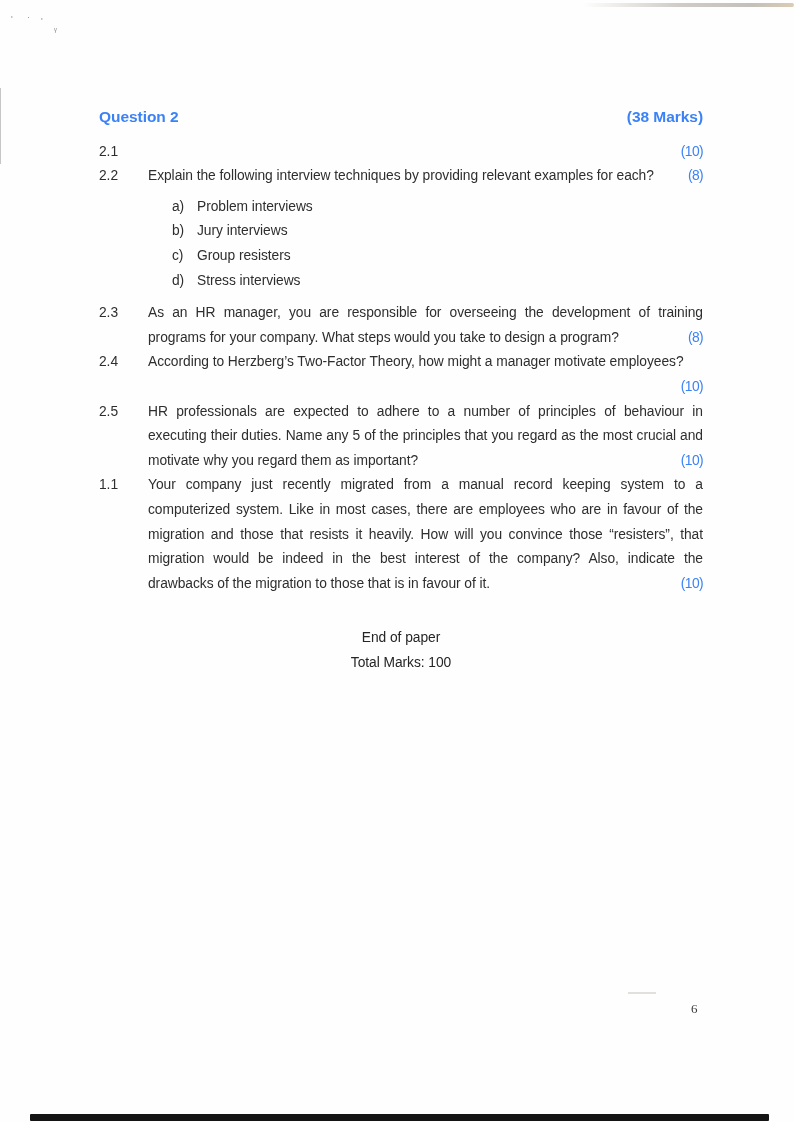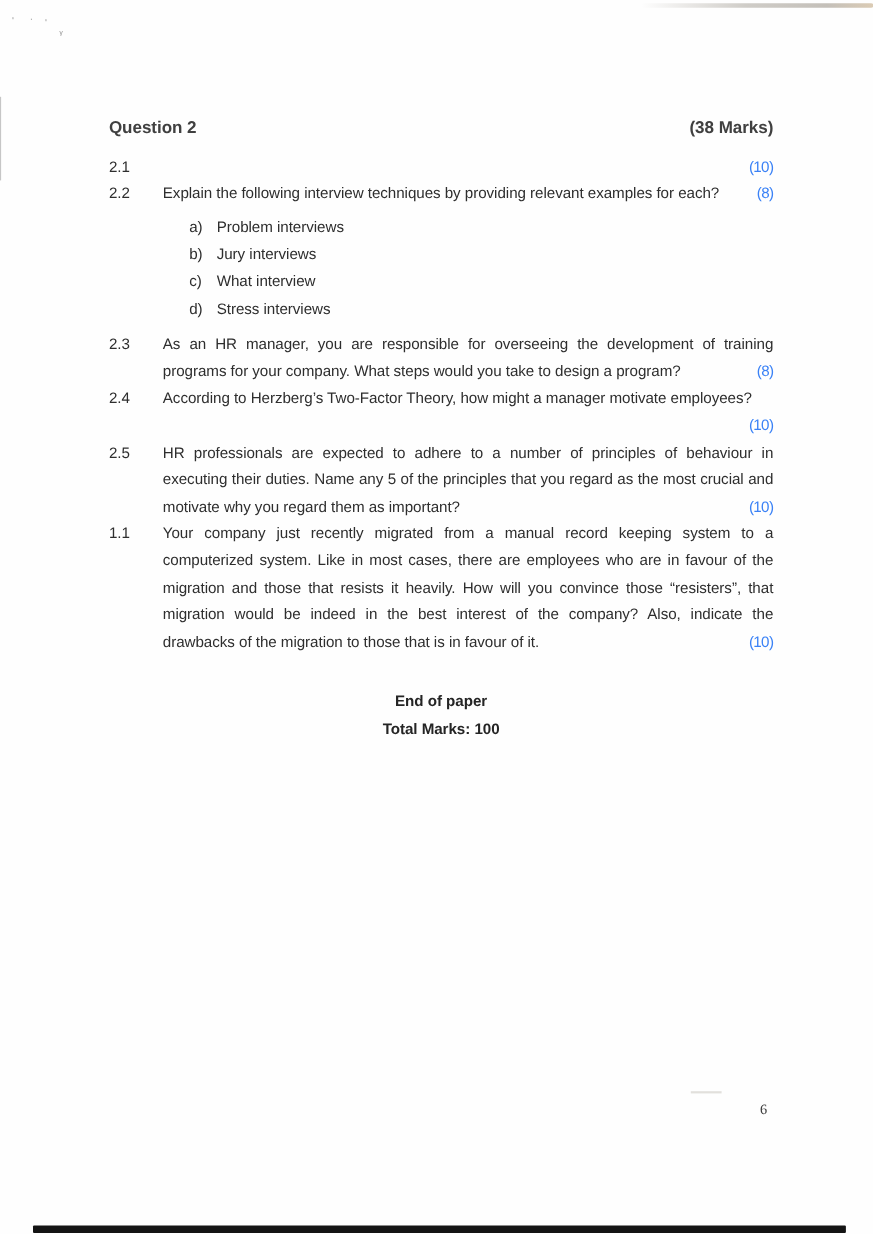--- a/index.html
+++ b/index.html
@@ -25,32 +25,32 @@
   .left-line { position: absolute; left: 0; top: 88px; width: 1px; height: 76px; background: #c6c6c6; }
   .smudge-6 { position: absolute; left: 628px; top: 992px; width: 28px; height: 2px; background: #e2e0dc; }
   .bottom-bar { position: absolute; left: 30px; top: 1114px; width: 739px; height: 7px; background: #141414; border-radius: 1px; }
 
   .content {
     position: absolute; left: 99px; top: 105px; width: 604px;
     font-size: 13.8px; line-height: 24.6px; letter-spacing: -0.05px;
   }
   .q-header {
     display: flex; justify-content: space-between;
-    font-weight: 700; font-size: 15.5px; color: #404040;
+    font-weight: 700; font-size: 15.5px; color: #3b82f6;
     margin-bottom: 10px;
   }
   .q { display: flex; }
   .q-num { width: 49px; flex: none; }
   .q-body { width: 555px; }
   .q-body p { margin: 0; text-align: justify; }
   .marks { float: right; font-weight: 400; margin-left: 10px; color: #3b82f6; letter-spacing: -0.6px; }
   .opt-list { margin: 6px 0 8px 24px; }
   .opt { display: flex; }
   .opt-letter { width: 25px; flex: none; }
-  .footer { margin-top: 29px; text-align: center; font-weight: 700; color: #252525; line-height: 25px; }
+  .footer { margin-top: 29px; text-align: center; font-weight: 400; color: #252525; line-height: 25px; }
   .page-num {
     position: absolute; left: 691px; top: 1001px;
     font-family: "Liberation Serif", serif; font-size: 13px; color: #3a3a3a;
   }
 </style>
 </head>
 <body>
 
 <div class="sheet">
 
@@ -85,21 +85,21 @@
           <div class="opt">
             <span class="opt-letter">a)</span>
             <span>Problem interviews</span>
           </div>
           <div class="opt">
             <span class="opt-letter">b)</span>
             <span>Jury interviews</span>
           </div>
           <div class="opt">
             <span class="opt-letter">c)</span>
-            <span>What interview</span>
+            <span>Group resisters</span>
           </div>
           <div class="opt">
             <span class="opt-letter">d)</span>
             <span>Stress interviews</span>
           </div>
         </div>
       </div>
     </div>
 
     <div class="q">

